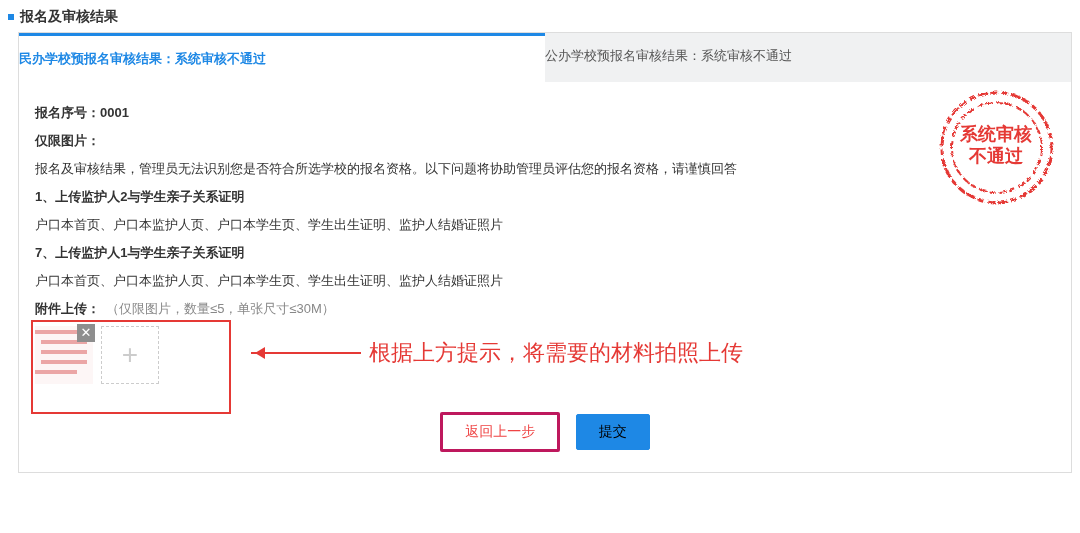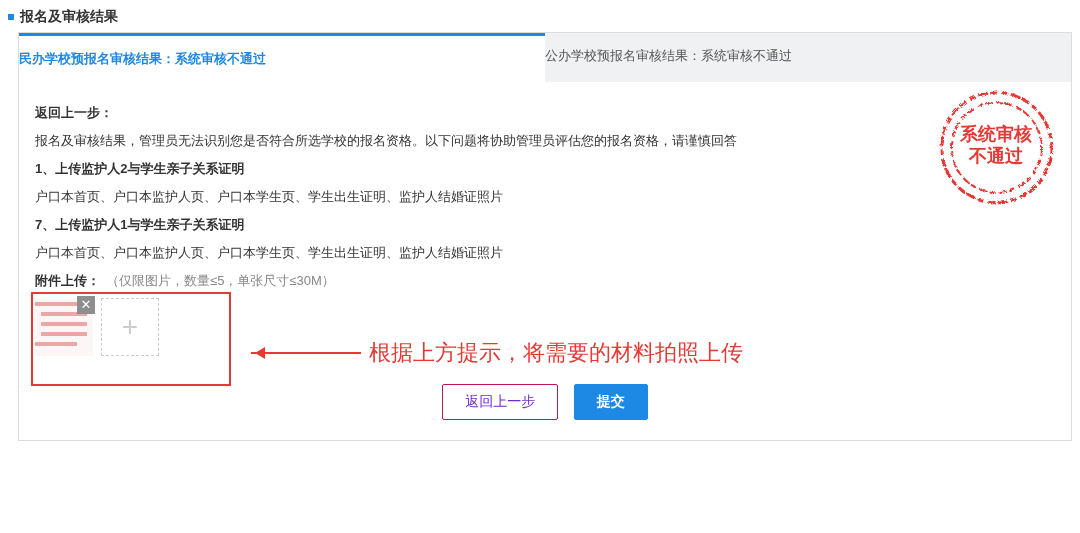--- a/index.html
+++ b/index.html
@@ -20,28 +20,28 @@
     .upload-hint { font-size: 13px; margin-bottom: 8px; }
     .upload-hint .label { font-weight: bold; }
     .upload-hint .help { color: #888; margin-left: 6px; }
     .upload-row { display: flex; align-items: flex-start; gap: 8px; }
     .thumb-wrap { position: relative; width: 58px; height: 58px; }
     .thumb { width: 58px; height: 58px; background: #fdf6f6; position: relative; overflow: hidden; }
     .thumb::before { content: ""; position: absolute; left: 6px; top: 24px; width: 46px; height: 4px; background: #d66; box-shadow: 0 -10px 0 #d66, 0 10px 0 #d66, -10px -20px 0 0 #d66, -10px 20px 0 0 #d66; opacity: .55; }
     .thumb-close { position: absolute; top: -2px; right: -2px; width: 18px; height: 18px; background: #8e8e8e; color: #fff; font-size: 13px; line-height: 18px; text-align: center; cursor: pointer; }
     .upload-add { width: 58px; height: 58px; border: 1px dashed #ccc; display: flex; align-items: center; justify-content: center; color: #ccc; font-size: 28px; cursor: pointer; background: #fff; }
     .annotation-box { position: absolute; border: 2px solid #e53935; left: -4px; top: -6px; width: 200px; height: 94px; pointer-events: none; }
-    .annotation-text { position: absolute; left: 216px; top: 40px; display: flex; align-items: center; gap: 8px; pointer-events: none; }
+    .annotation-text { position: absolute; left: 216px; top: 12px; display: flex; align-items: center; gap: 8px; pointer-events: none; }
     .annotation-text span { color: #e53935; font-size: 22px; font-weight: 400; white-space: nowrap; }
     .arrow { width: 110px; height: 2px; background: #e53935; position: relative; }
     .arrow::before { content: ""; position: absolute; left: -2px; top: -5px; border: 6px solid transparent; border-right: 10px solid #e53935; }
     .buttons { text-align: center; margin-top: 28px; }
     .btn { display: inline-block; padding: 8px 22px; font-size: 14px; margin: 0 6px; cursor: pointer; border-radius: 2px; }
-    .btn-outline { border: 1px solid #be185d; color: #6d28d9; background: #fff; }
-    .btn-primary { border: 1px solid #1e88e5; background: #1e88e5; color: #ffffff; font-weight: bold; }
+    .btn-outline { border: 3px solid #be185d; color: #ef4444; background: #fff; }
+    .btn-primary { border: 1px solid #1e88e5; background: #1e88e5; color: #000000; }
     .stamp { position: absolute; right: 10px; top: 0px; width: 130px; height: 130px; pointer-events: none; }
   </style>
 </head>
 <body>
 
 <div class="page">
 
   <div class="section-header">
     <div class="section-bullet"></div>
     <div class="section-title">报名及审核结果</div>
@@ -62,22 +62,25 @@
               <feTurbulence baseFrequency="0.9" numOctaves="2" result="n"></feTurbulence>
               <feDisplacementMap in="SourceGraphic" in2="n" scale="2"></feDisplacementMap>
             </filter>
         </defs>
         <circle cx="65" cy="65" r="55" fill="none" stroke="#e53935" stroke-width="3" stroke-dasharray="6 3 10 2 8 4" filter="url(#rough)"></circle>
         <circle cx="65" cy="65" r="45" fill="none" stroke="#e53935" stroke-width="2" stroke-dasharray="8 4 6 2" filter="url(#rough)"></circle>
         <text x="65" y="58" text-anchor="middle" fill="#e53935" font-size="18" font-weight="bold">系统审核</text>
         <text x="65" y="80" text-anchor="middle" fill="#e53935" font-size="18" font-weight="bold">不通过</text>
       </svg>
 
+      <div class="row">
+        <span class="label-bold">报名序号：</span><span class="label-bold">0001</span>
+      </div>
 
-      <div class="row label-bold">返回上一步：</div>
+      <div class="row label-bold">仅限图片：</div>
       <div class="row">报名及审核结果，管理员无法识别您是否符合所选学校的报名资格。以下问题将协助管理员评估您的报名资格，请谨慎回答</div>
       <div class="row label-bold">1、上传监护人2与学生亲子关系证明</div>
       <div class="row">户口本首页、户口本监护人页、户口本学生页、学生出生证明、监护人结婚证照片</div>
       <div class="row label-bold">7、上传监护人1与学生亲子关系证明</div>
       <div class="row">户口本首页、户口本监护人页、户口本学生页、学生出生证明、监护人结婚证照片</div>
 
       <div class="upload-hint">
         <span class="label">附件上传：</span><span class="help">（仅限图片，数量≤5，单张尺寸≤30M）</span>
       </div>
 

